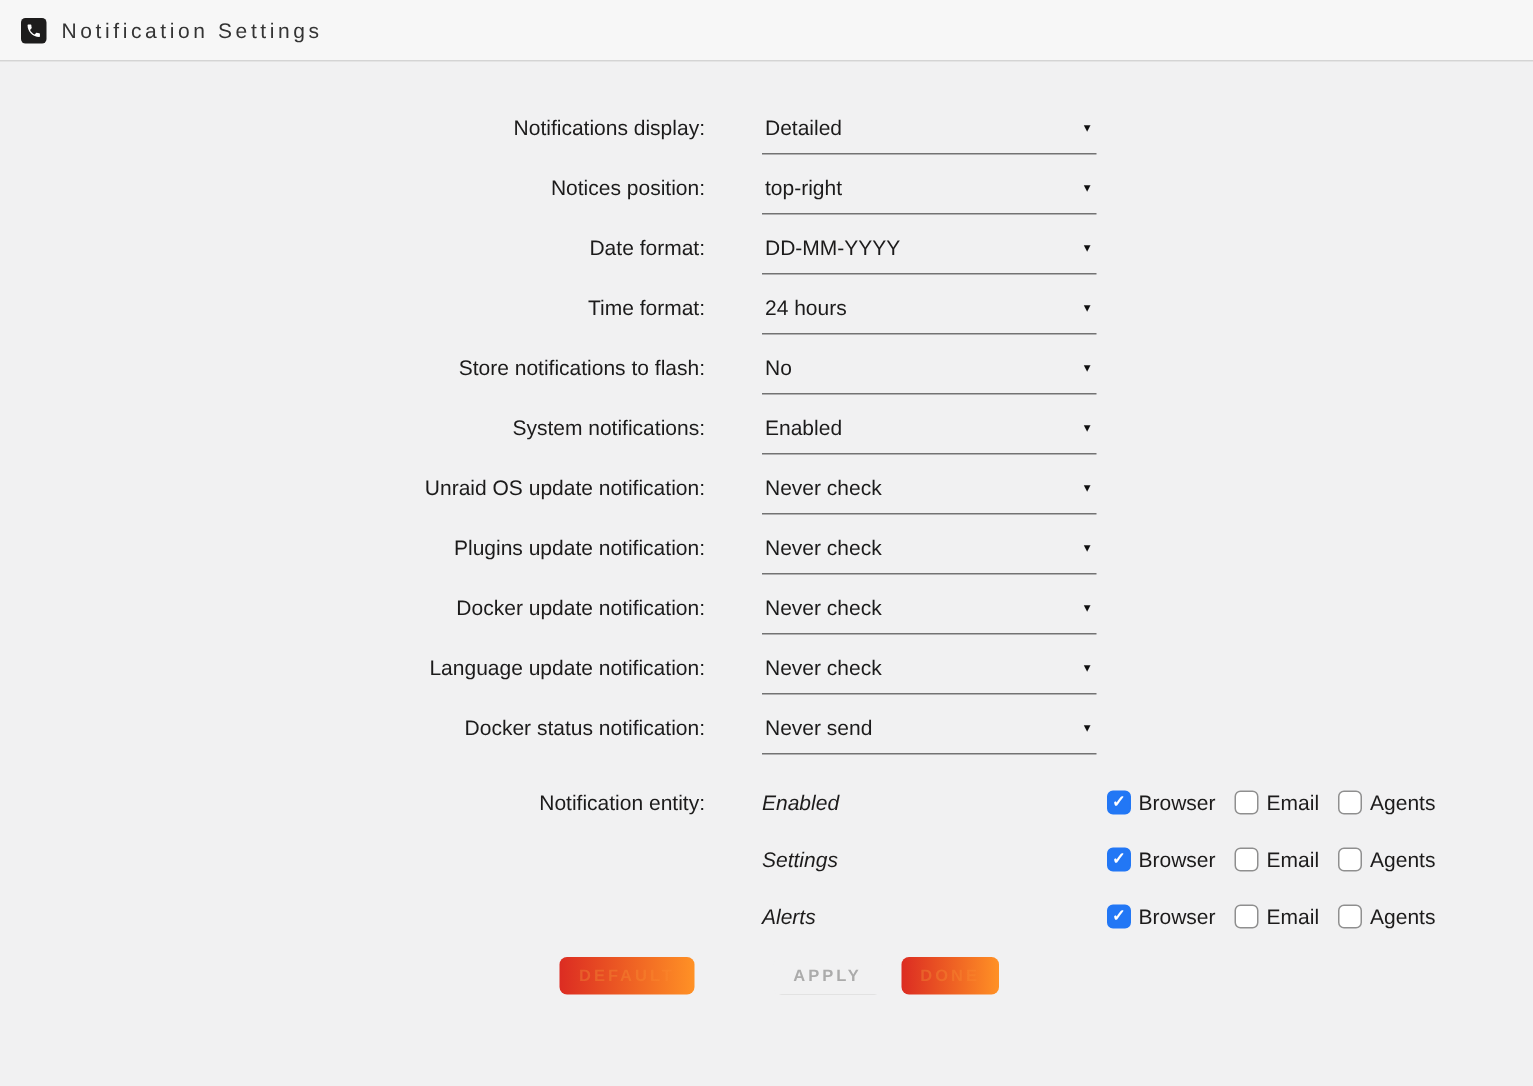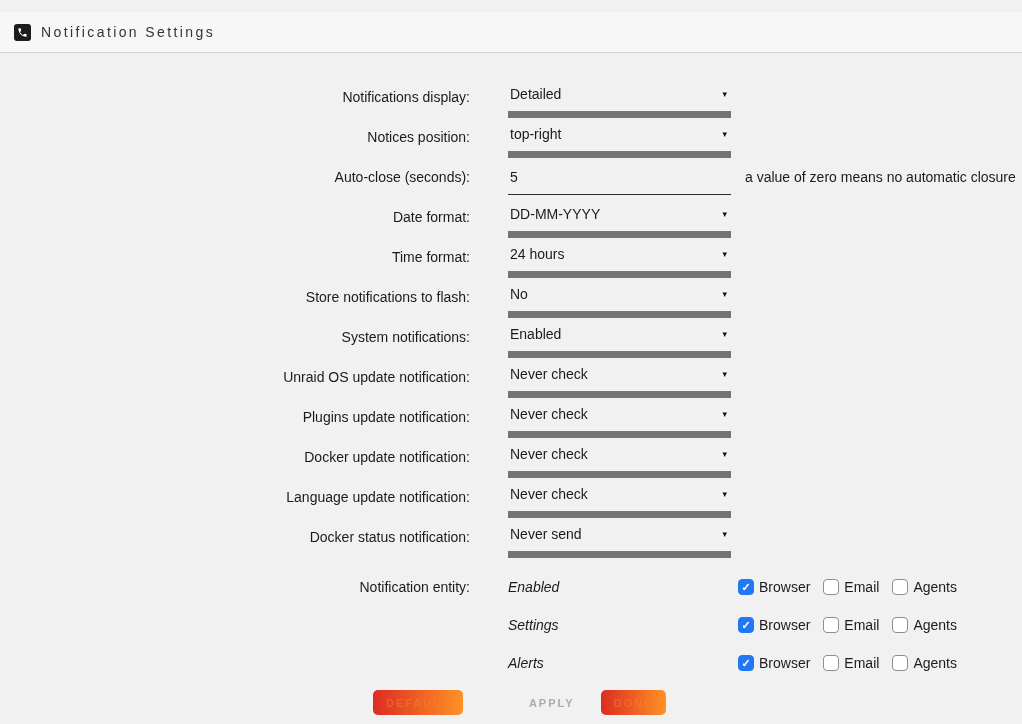--- a/index.html
+++ b/index.html
@@ -11,21 +11,20 @@
     overflow: hidden;
   }
   
   .titlebar {
     height: 41px;
     background: #f7f7f7;
     border-bottom: 1px solid #d4d4d4;
     display: flex;
     align-items: center;
     padding-left: 14px;
-    margin-top: 12px;
   }
   .titlebar .app-icon {
     width: 17px; height: 17px;
     background: #1d1c1c;
     border-radius: 3px;
     display: flex; align-items: center; justify-content: center;
     flex: 0 0 auto;
   }
   .titlebar .app-icon svg { width: 11px; height: 11px; display: block; }
   .titlebar .title {
@@ -41,21 +40,21 @@
     width: 470px;
     text-align: right;
     font-size: 14px;
     color: #1c1b1b;
     flex: 0 0 auto;
   }
   .control {
     margin-left: 38px;
     width: 223px;
     flex: 0 0 auto;
-    border-bottom: 7px solid #737373;
+    border-bottom: 1px solid #737373;
     padding: 0 2px 9px 2px;
     position: relative;
     top: 5px;
     display: flex;
     justify-content: space-between;
     align-items: center;
     font-size: 14px;
     cursor: pointer;
     background: transparent;
   }
@@ -159,25 +158,20 @@
   </div>
 
   <div class="row">
     <div class="row-label">Notices position:</div>
     <div class="control">
       <span>top-right</span>
       <span class="arrow">▾</span>
     </div>
   </div>
 
-  <div class="row">
-    <div class="row-label">Auto-close (seconds):</div>
-    <input class="control" type="text" value="5" style="">
-    <div class="row-note">a value of zero means no automatic closure</div>
-  </div>
 
   <div class="row">
     <div class="row-label">Date format:</div>
     <div class="control">
       <span>DD-MM-YYYY</span>
       <span class="arrow">▾</span>
     </div>
   </div>
 
   <div class="row">

